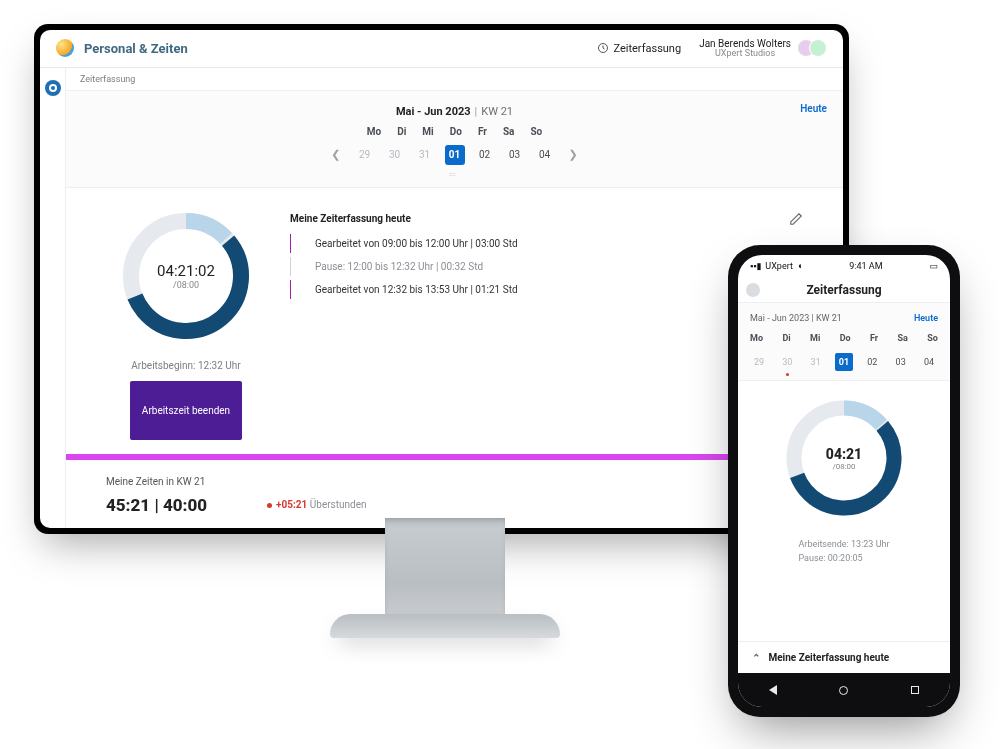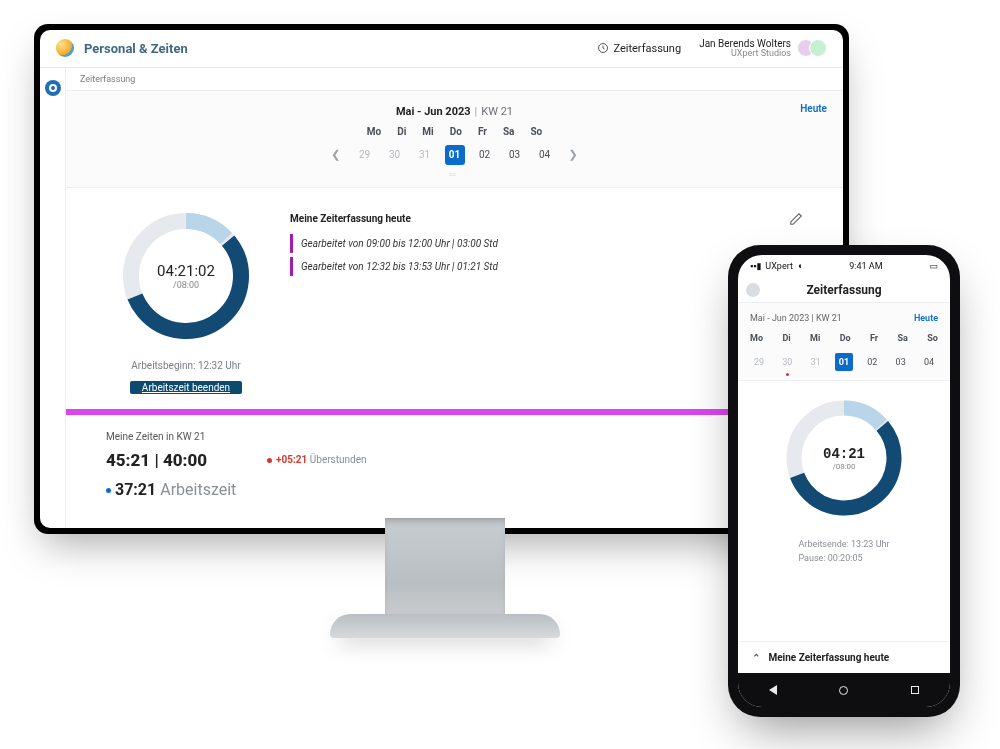--- a/index.html
+++ b/index.html
@@ -49,21 +49,21 @@
   }
   .d-logo{
     width:18px;height:18px;border-radius:50%;
     background: radial-gradient(circle at 30% 30%, #ffe28a, #f5a623 60%, #4aa0d8 62%);
     margin-right:10px;
   }
   .d-title{font-weight:700;color:#406983;font-size:13px;}
   .d-header-left{display:flex;align-items:center;}
   .d-header-right{display:flex;align-items:center;gap:18px;}
   .d-tab{display:flex;align-items:center;gap:4px;color:#222;font-size:11px;}
-  .d-user{display:flex;align-items:center;gap:6px;text-align:right;}
+  .d-user{display:flex;align-items:center;gap:6px;text-align:center;}
   .d-user-names{line-height:1.1;}
   .d-user-name{font-size:10px;color:#222;}
   .d-user-sub{font-size:9px;color:#888;}
   .d-avatars{display:flex;}
   .d-ava{width:18px;height:18px;border-radius:50%;background:#e9cdef;border:1px solid #fff;}
   .d-ava.b{background:#c6f0d2;margin-left:-6px;}
 
   
   .d-body{flex:1;display:flex;min-height:0;}
   .d-rail{width:26px;border-right:1px solid #eceef1;padding-top:6px;text-align:center;}
@@ -89,26 +89,26 @@
 
   
   .d-clock-row{display:flex;gap:24px;padding:18px 40px 14px;}
   .d-clock{width:160px;text-align:center;}
   .ring{position:relative;width:140px;height:140px;margin:0 auto;}
   .ring svg{transform:rotate(-90deg);}
   .ring-text{position:absolute;inset:0;display:flex;flex-direction:column;align-items:center;justify-content:center;}
   .ring-big{font-size:15px;font-weight:400;color:#222;}
   .ring-small{font-size:9px;color:#888;}
   .d-clock .start{margin-top:14px;font-size:10px;color:#7a7f85;}
-  .d-clock .btn{margin-top:10px;display:inline-block;background:#0c4a6e;color:#fff;font-size:10px;padding:1px 12px;border-radius:2px;cursor:pointer;text-decoration:underline;}
+  .d-clock .btn{margin-top:10px;display:inline-block;background:#4c1d95;color:#fff;font-size:10px;padding:24px 12px;border-radius:2px;cursor:pointer;}
   .d-today{flex:1;font-size:10px;color:#333;padding-top:6px;}
   .d-today-head{display:flex;align-items:center;justify-content:space-between;margin-bottom:8px;}
   .d-today-title{font-weight:700;color:#222;}
   .edit-icon{width:14px;height:14px;color:#666;}
-  .log-line{padding:4px 0 4px 8px;border-left:3px solid #a21caf;margin-bottom:4px;white-space:nowrap;overflow:hidden;text-overflow:ellipsis;font-style:italic;}
+  .log-line{padding:4px 0 4px 24px;border-left:1px solid #a21caf;margin-bottom:4px;white-space:nowrap;overflow:hidden;text-overflow:ellipsis;}
   .log-line.pause{border-left-color:#cfd3d8;color:#8a8f95;}
 
   
   .d-lower{border-top:6px solid #d946ef;padding:16px 40px 20px;}
   .d-lower h4{font-size:10px;color:#555;font-weight:400;margin-bottom:8px;}
   .d-lower-row{display:flex;align-items:center;gap:60px;}
   .d-lower-big{font-size:17px;font-weight:800;color:#222;}
   .d-lower-over{font-size:10px;color:#8a8f95;}
   .dot-red{display:inline-block;width:5px;height:5px;background:#d33a2f;border-radius:50%;margin-right:4px;vertical-align:middle;}
   .d-lower-over b{color:#d33a2f;font-weight:700;}
@@ -149,21 +149,21 @@
   .p-dow{font-weight:700;}
   .p-num .cell{width:18px;height:18px;display:flex;align-items:center;justify-content:center;border-radius:2px;}
   .p-num .cell.sel{background:#0b6bcb;color:#fff;font-weight:700;}
   .p-num .cell.muted{color:#b6bbc1;}
   .p-dot{width:3px;height:3px;background:#d33a2f;border-radius:50%;margin:2px auto 0;}
 
   .p-ring-wrap{flex:1;display:flex;flex-direction:column;align-items:center;padding-top:12px;}
   .p-ring{position:relative;width:130px;height:130px;}
   .p-ring svg{transform:rotate(-90deg);}
   .p-ring-text{position:absolute;inset:0;display:flex;flex-direction:column;align-items:center;justify-content:center;}
-  .p-ring-big{font-size:14px;font-weight:800;color:#222;font-family:Liberation Mono, monospace;}
+  .p-ring-big{font-size:14px;font-weight:800;color:#222;}
   .p-ring-small{font-size:8px;color:#888;}
   .p-meta{margin-top:14px;text-align:left;font-size:9px;color:#8a8f95;line-height:1.6;}
 
   .p-expand{border-top:1px solid #eceef1;padding:10px 14px;font-size:10px;font-weight:700;color:#222;display:flex;align-items:center;gap:8px;}
   .p-chev{display:inline-block;transform:rotate(180deg);font-size:10px;color:#666;}
 
   .p-nav{height:34px;background:#0e0e10;display:flex;align-items:center;justify-content:space-around;}
   .p-nav-circle{width:9px;height:9px;border:1.5px solid #e9eaec;border-radius:50%;}
   .p-nav-square{width:8px;height:8px;border:1.5px solid #e9eaec;}
   .p-nav-tri{width:0;height:0;border-top:5px solid transparent;border-bottom:5px solid transparent;border-right:8px solid #e9eaec;}
@@ -254,20 +254,21 @@
           </div>
 
           <div class="d-today">
             <div class="d-today-head">
               <span class="d-today-title">Meine Zeiterfassung heute</span>
               <svg class="edit-icon" viewBox="0 0 24 24" fill="none" stroke="currentColor" stroke-width="2">
                   <path d="M17 3l4 4L7 21H3v-4L17 3z"></path>
                 </svg>
             </div>
             <div class="log-line">Gearbeitet von 09:00 bis 12:00 Uhr | 03:00 Std</div>
+            <div class="log-line pause">Pause: 12:00 bis 12:32 Uhr | 00:32 Std</div>
             <div class="log-line">Gearbeitet von 12:32 bis 13:53 Uhr | 01:21 Std</div>
           </div>
         </div>
 
         <div class="d-lower">
           <h4>Meine Zeiten in KW 21</h4>
           <div class="d-lower-row">
             <div class="d-lower-big">45:21 | 40:00</div>
             <div class="d-lower-over">
               <span class="dot-red"></span><b>+05:21</b>&nbsp;<span>Überstunden</span>

